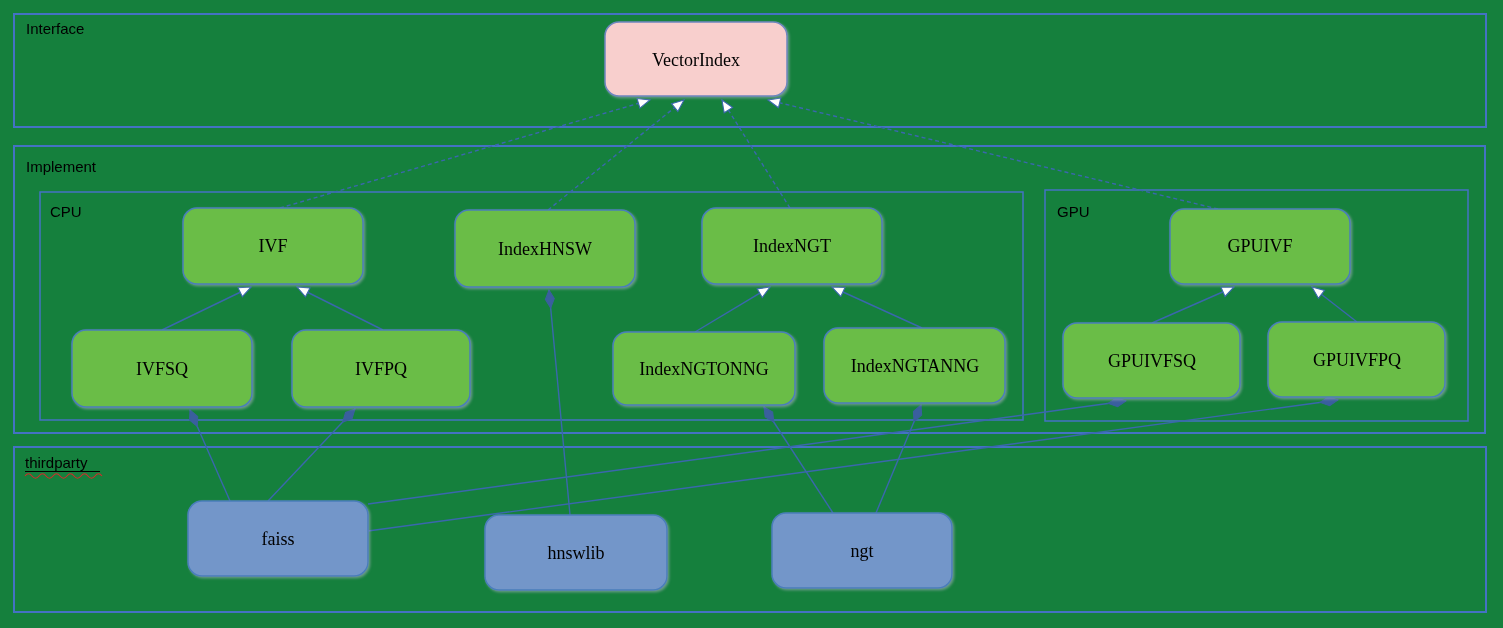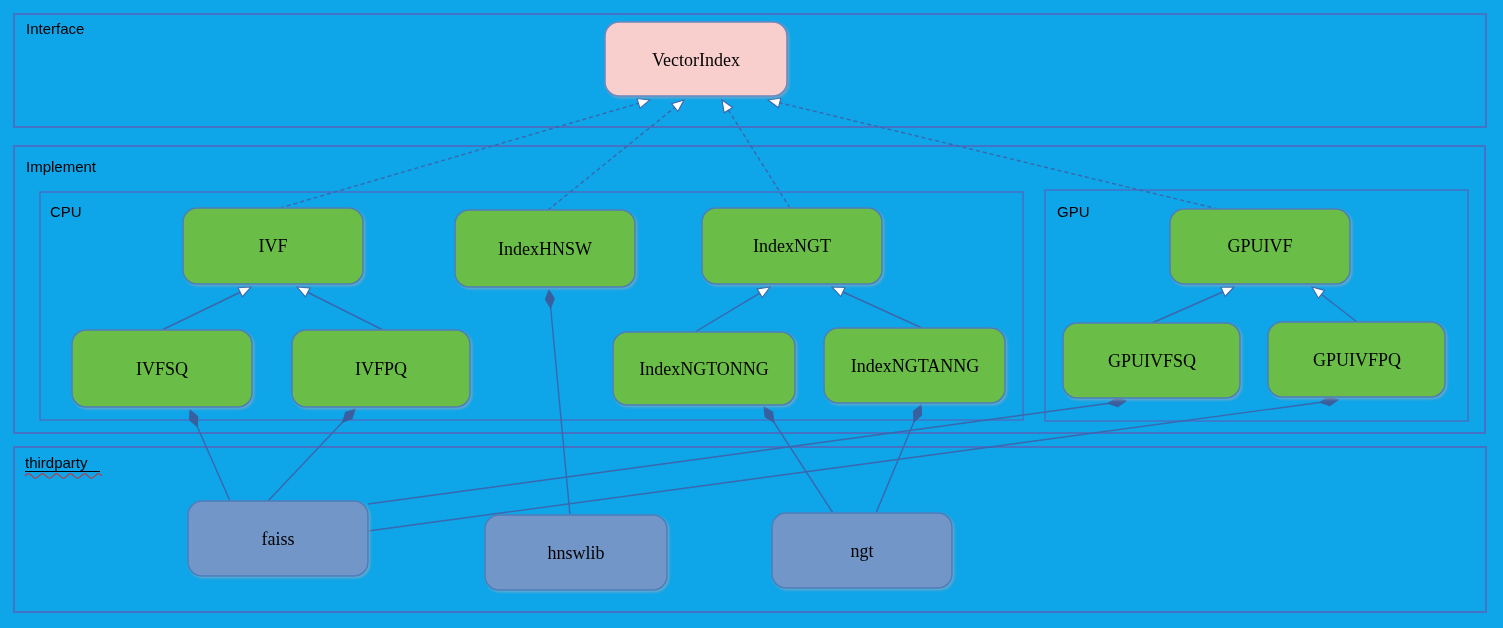--- a/index.html
+++ b/index.html
@@ -1,16 +1,16 @@
 <!DOCTYPE html>
 <html><head>
 <meta charset="utf-8">
 <style>
   html,body{margin:0;padding:0;background:#ffffff;}
-  .stage{position:relative;width:1503px;height:628px;background:#0ea5e9;overflow:hidden;
+  .stage{position:relative;width:1503px;height:628px;background:#15803d;overflow:hidden;
          font-family:"Liberation Sans",sans-serif;}
   svg{display:block;}
   .container-rect{fill:none;stroke:#4472c4;stroke-width:2px;}
   .subcontainer-rect{fill:none;stroke:#4472c4;stroke-width:1.5px;}
   .container-label{font-family:"Liberation Sans",sans-serif;font-size:15px;fill:#000000;}
   .node-label{font-family:"Liberation Serif",serif;font-size:18px;fill:#000000;text-anchor:middle;}
   .node-green{fill:#6abd46;stroke:#4a7ebb;stroke-width:1.5px;}
   .node-blue{fill:#7396c9;stroke:#4a7ebb;stroke-width:1.5px;}
   .node-pink{fill:#f8cfcd;stroke:#6d87bf;stroke-width:1.5px;}
   .edge{stroke:#3a67ad;stroke-width:1.4px;fill:none;}

